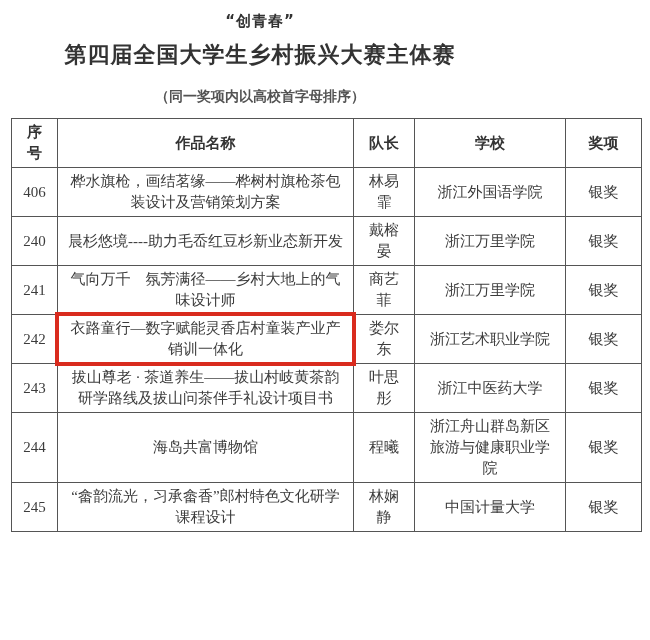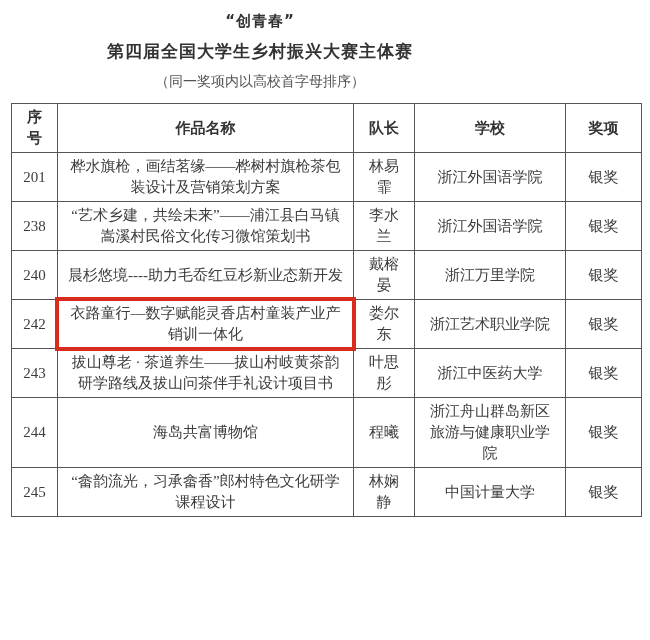--- a/index.html
+++ b/index.html
@@ -9,22 +9,22 @@
     height: 640px;
     background: #ffffff;
     overflow: hidden;
     font-family: "Liberation Serif", "DejaVu Serif", serif;
     color: #3c3c3c;
   }
   .page { width: 520px; height: 640px; }
 
   .doc-header { text-align: center; padding-top: 12px; font-family: "DejaVu Sans", "Liberation Sans", sans-serif; }
   .title-line1 { font-size: 15px; font-weight: bold; color: #333333; letter-spacing: 1px; }
-  .title-line2 { font-size: 17px; font-weight: bold; color: #333333; margin-top: 9px; letter-spacing: 1px; }
-  .title-line3 { font-size: 14px; font-weight: normal; color: #535353; margin-top: 10px; }
+  .title-line2 { font-size: 22px; font-weight: bold; color: #333333; margin-top: 9px; letter-spacing: 1px; }
+  .title-line3 { font-size: 14px; font-weight: bold; color: #535353; margin-top: 18px; }
 
   table.award-table {
     margin: 12px 0 0 11px;
     border-collapse: collapse;
     table-layout: fixed;
     width: 630px;
   }
   .award-table td, .award-table th {
     border: 1px solid #555555;
     text-align: center;
@@ -81,37 +81,37 @@
       <tr>
         <th class="c-no">序号</th>
         <th class="c-work">作品名称</th>
         <th class="c-leader">队长</th>
         <th class="c-school">学校</th>
         <th class="c-award">奖项</th>
       </tr>
     </thead>
     <tbody>
         <tr>
-      <td class="c-no">201</td>
+      <td class="c-no">406</td>
       <td class="c-work">桦水旗枪，画结茗缘——桦树村旗枪茶包装设计及营销策划方案</td>
       <td class="c-leader">林易霏</td>
-      <td class="c-school">浙江外国语学院</td>
-      <td class="c-award">银奖</td>
-    </tr>
-        <tr>
-      <td class="c-no">238</td>
-      <td class="c-work">“艺术乡建，共绘未来”——浦江县白马镇嵩溪村民俗文化传习微馆策划书</td>
-      <td class="c-leader">李水兰</td>
       <td class="c-school">浙江外国语学院</td>
       <td class="c-award">银奖</td>
     </tr>
         <tr>
       <td class="c-no">240</td>
       <td class="c-work">晨杉悠境----助力毛岙红豆杉新业态新开发</td>
       <td class="c-leader">戴榕晏</td>
+      <td class="c-school">浙江万里学院</td>
+      <td class="c-award">银奖</td>
+    </tr>
+        <tr>
+      <td class="c-no">241</td>
+      <td class="c-work">气向万千　氛芳满径——乡村大地上的气味设计师</td>
+      <td class="c-leader">商艺菲</td>
       <td class="c-school">浙江万里学院</td>
       <td class="c-award">银奖</td>
     </tr>
         <tr>
       <td class="c-no">242</td>
       <td class="c-work highlighted">衣路童行—数字赋能灵香店村童装产业产销训一体化</td>
       <td class="c-leader">娄尔东</td>
       <td class="c-school">浙江艺术职业学院</td>
       <td class="c-award">银奖</td>
     </tr>

